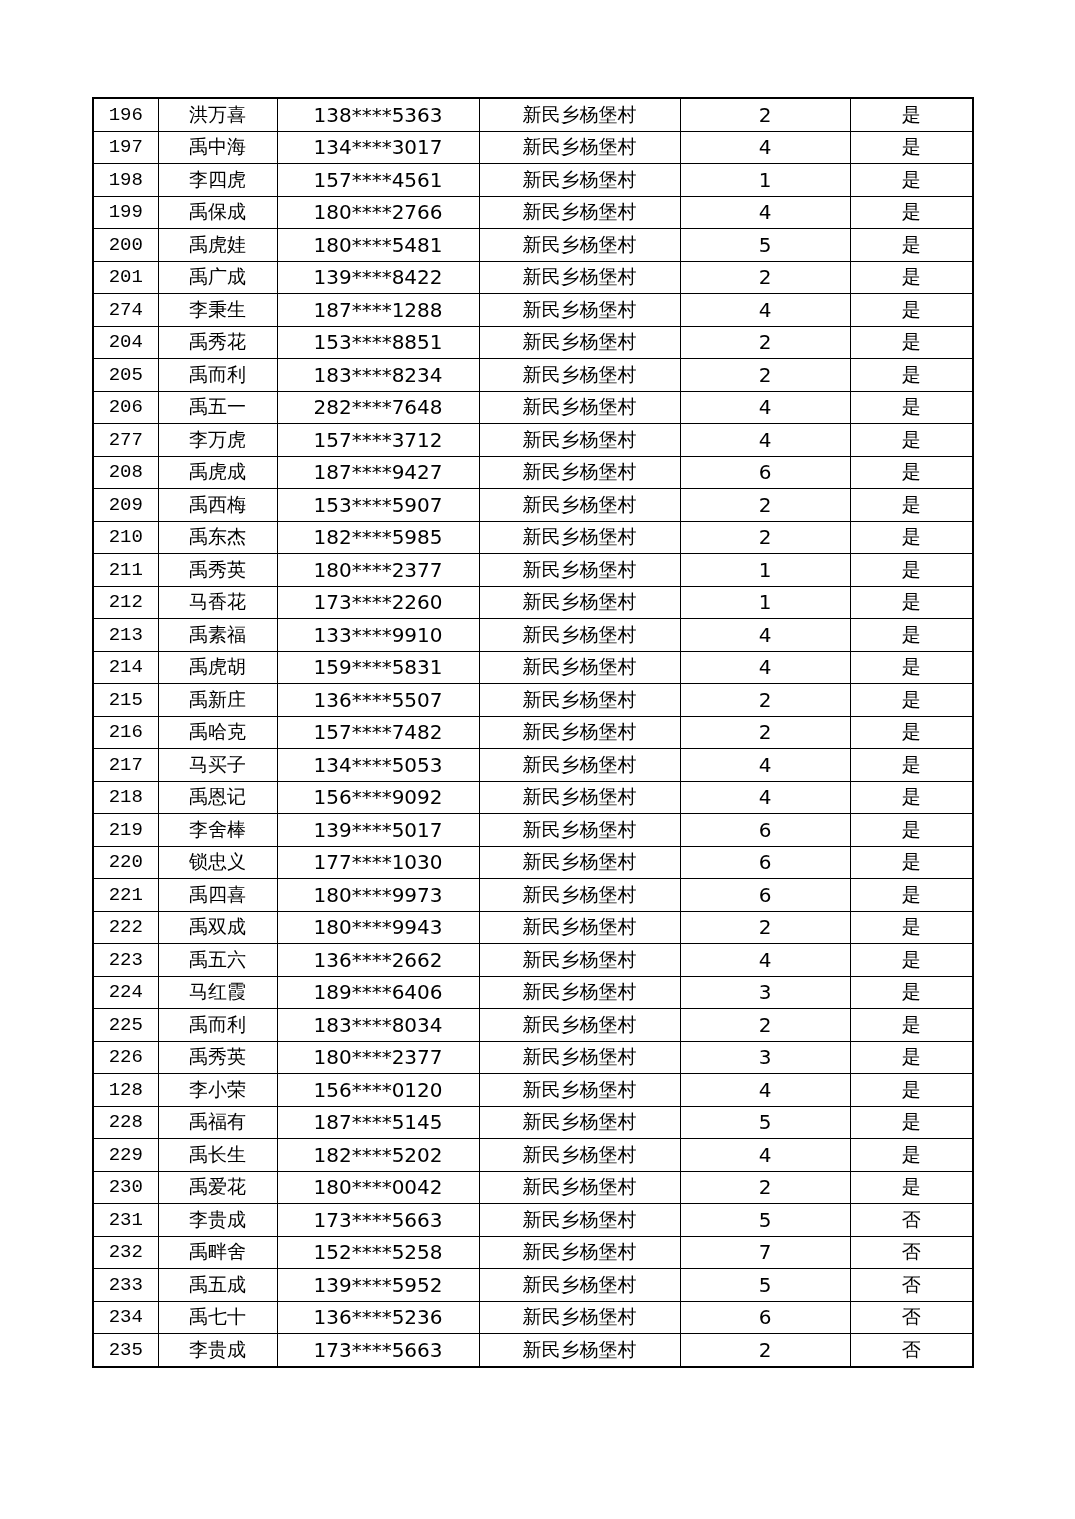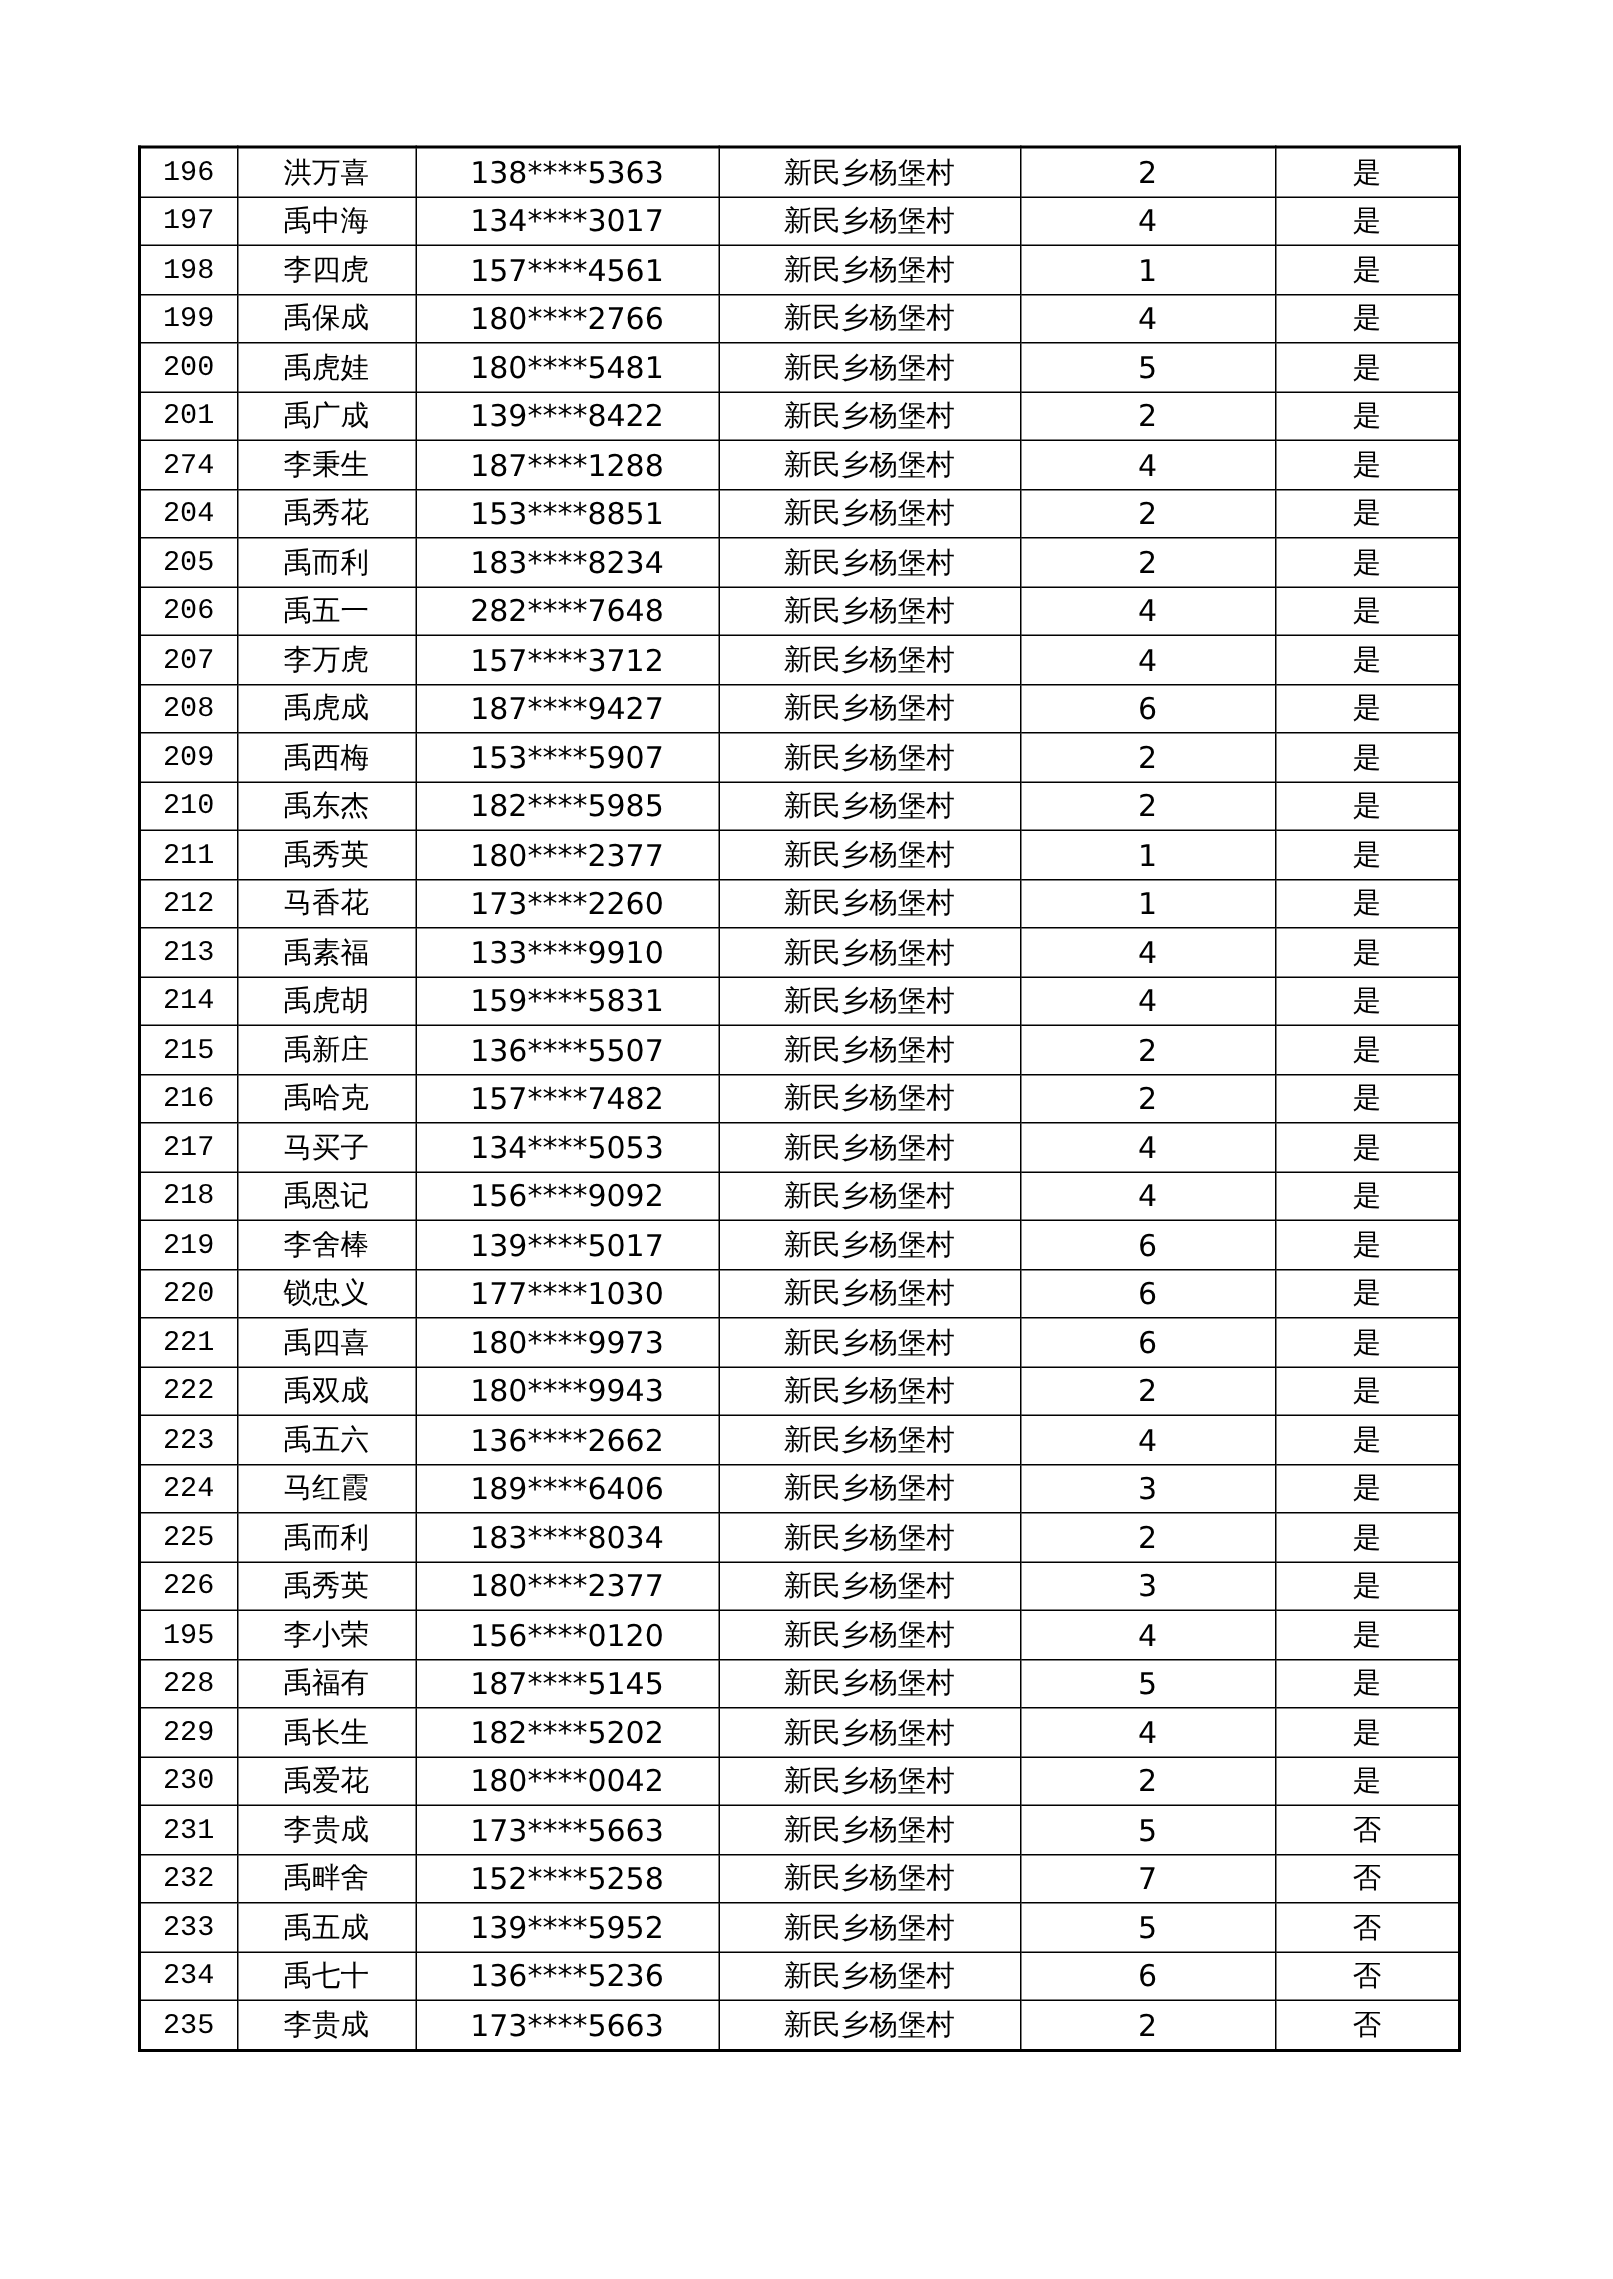--- a/index.html
+++ b/index.html
@@ -156,21 +156,21 @@
   <tr>
     <td class="cell-num">206</td>
     <td class="cell-name">禹五一</td>
     <td class="cell-phone">282****7648</td>
     <td class="cell-village">新民乡杨堡村</td>
     <td class="cell-count">4</td>
     <td class="cell-flag">是</td>
   </tr>
 
   <tr>
-    <td class="cell-num">207</td>
+    <td class="cell-num">277</td>
     <td class="cell-name">李万虎</td>
     <td class="cell-phone">157****3712</td>
     <td class="cell-village">新民乡杨堡村</td>
     <td class="cell-count">4</td>
     <td class="cell-flag">是</td>
   </tr>
 
   <tr>
     <td class="cell-num">208</td>
     <td class="cell-name">禹虎成</td>
@@ -336,21 +336,21 @@
   <tr>
     <td class="cell-num">226</td>
     <td class="cell-name">禹秀英</td>
     <td class="cell-phone">180****2377</td>
     <td class="cell-village">新民乡杨堡村</td>
     <td class="cell-count">3</td>
     <td class="cell-flag">是</td>
   </tr>
 
   <tr>
-    <td class="cell-num">195</td>
+    <td class="cell-num">128</td>
     <td class="cell-name">李小荣</td>
     <td class="cell-phone">156****0120</td>
     <td class="cell-village">新民乡杨堡村</td>
     <td class="cell-count">4</td>
     <td class="cell-flag">是</td>
   </tr>
 
   <tr>
     <td class="cell-num">228</td>
     <td class="cell-name">禹福有</td>

